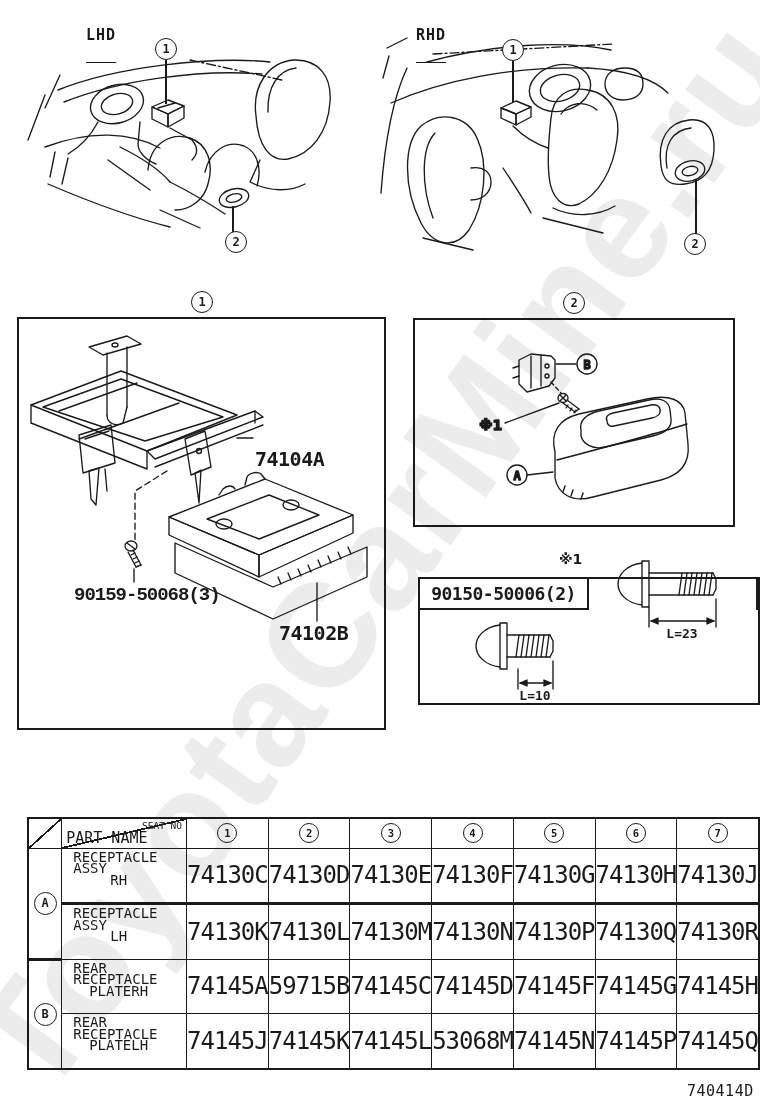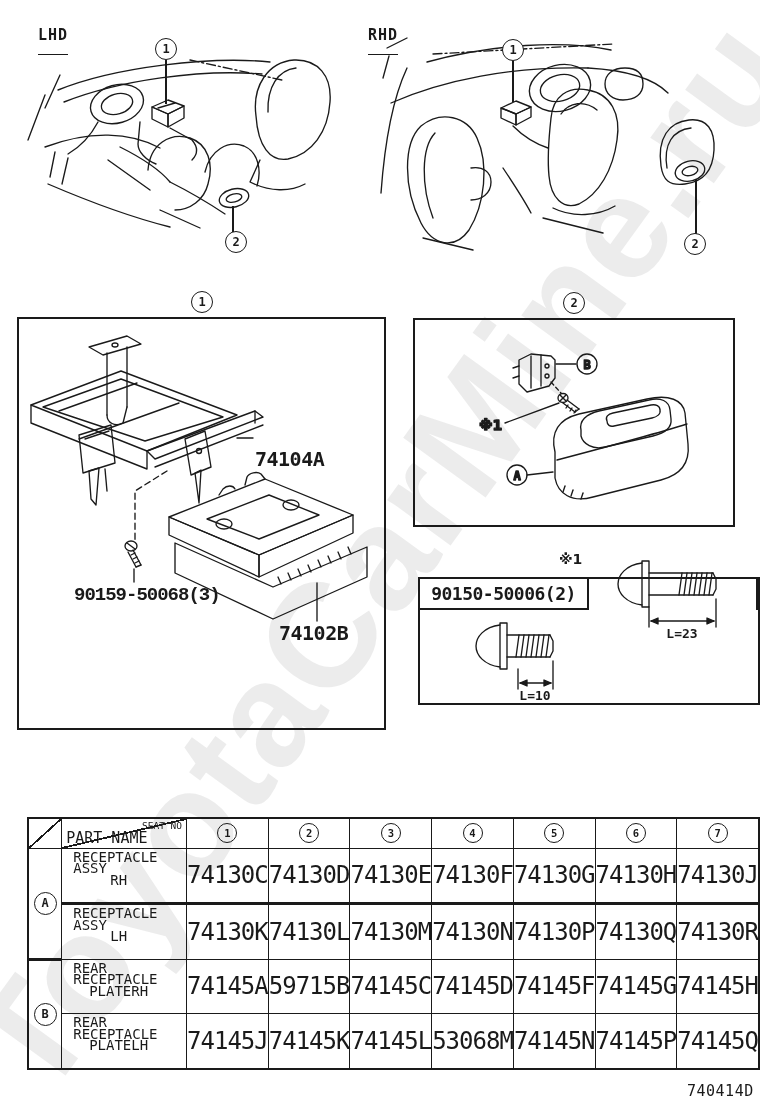--- a/index.html
+++ b/index.html
@@ -5,21 +5,21 @@
   html,body{margin:0;padding:0;background:#fff;}
   .page{position:relative;width:760px;height:1112px;background:#ffffff;overflow:hidden;
         font-family:"DejaVu Sans Mono",monospace;color:#1a1a1a;}
   .wm{position:absolute;left:50%;top:50%;transform:translate(-50%,-50%) rotate(-54deg);
       font-family:"Liberation Sans",sans-serif;font-size:148px;font-weight:bold;
       color:rgba(70,70,70,0.10);white-space:nowrap;z-index:0;letter-spacing:2px;}
   svg{position:absolute;z-index:1;}
   svg *{vector-effect:non-scaling-stroke;}
   .lineart{stroke:#1a1a1a;stroke-width:1.35;fill:none;stroke-linecap:round;stroke-linejoin:round;}
   .vlabel{position:absolute;font-size:15px;font-weight:bold;letter-spacing:1px;
-          border-bottom:1.6px solid #1a1a1a;padding-bottom:10px;z-index:2;}
+          border-bottom:1.6px solid #1a1a1a;padding-bottom:18px;z-index:2;margin-left:48px;}
   .co{position:absolute;width:22px;height:22px;border:1.6px solid #1a1a1a;border-radius:50%;
       display:flex;align-items:center;justify-content:center;font-size:12px;font-weight:bold;
       background:#fff;z-index:3;box-sizing:border-box;}
   .vline{position:absolute;width:1.5px;background:#1a1a1a;z-index:2;}
   .dbox{position:absolute;border:2px solid #1a1a1a;box-sizing:border-box;z-index:1;background:transparent;}
   .plabel{position:absolute;font-size:20px;font-weight:bold;letter-spacing:-0.5px;white-space:nowrap;z-index:2;}
   .plabel.small{font-size:19px;letter-spacing:-1px;}
   .ref1{position:absolute;font-size:14px;font-weight:bold;z-index:2;
         font-family:"DejaVu Sans",sans-serif;}
   

